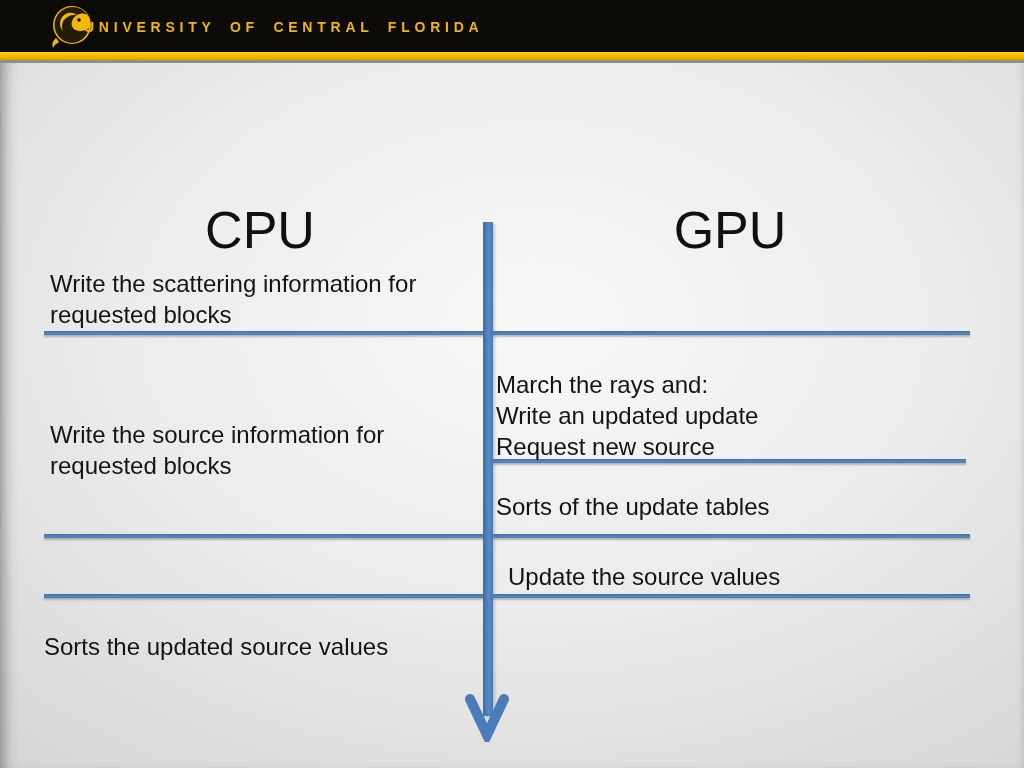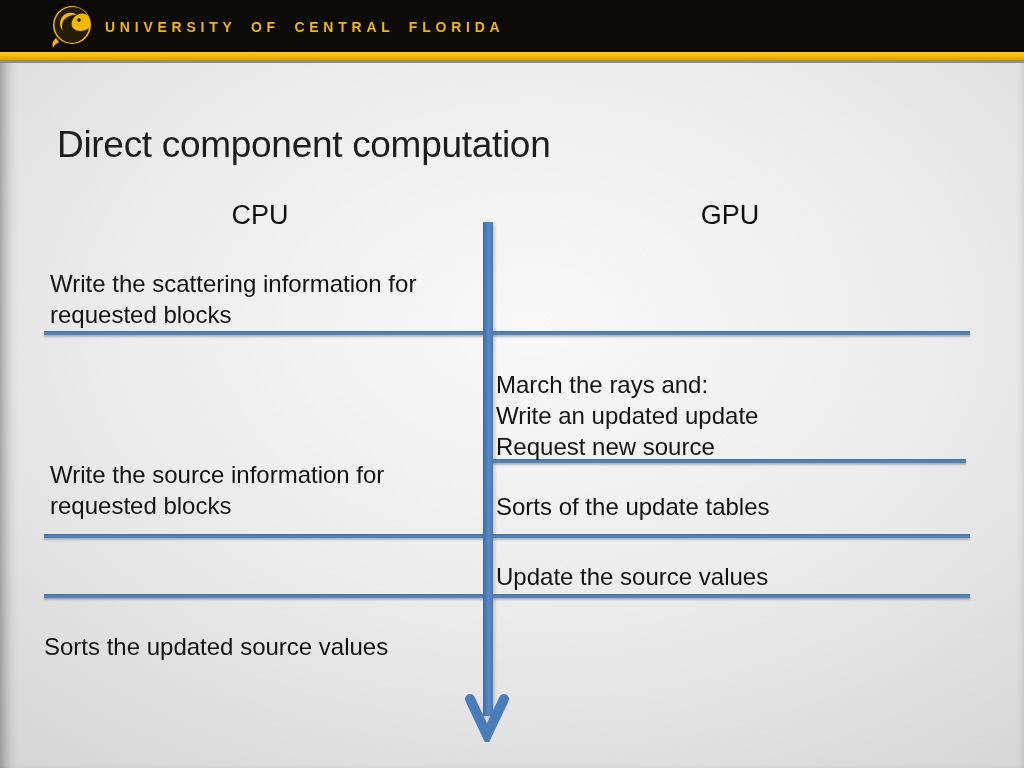--- a/index.html
+++ b/index.html
@@ -10,54 +10,54 @@
       radial-gradient(ellipse 900px 620px at 52% 42%, #f8f8f8 0%, #ececec 45%, #dcdcdc 78%, #d2d2d2 100%);
     box-shadow:inset 14px 0 16px -12px rgba(0,0,0,0.45), inset -6px 0 10px -8px rgba(0,0,0,0.25);
   }
   
   .top-bar{position:absolute;left:0;top:0;width:1024px;height:52px;background:#0c0b07;}
   .gold-stripe{position:absolute;left:0;top:52px;width:1024px;height:8px;
     background:linear-gradient(#ffd20e,#f5b600 55%,#e09f00);}
   .edge-line{position:absolute;left:0;top:60px;width:1024px;height:3px;background:#8f8d88;}
   .logo{position:absolute;left:46px;top:2px;width:48px;height:50px;}
   .brand{
-    position:absolute;left:105px;top:19px;height:16px;line-height:16px;
+    position:absolute;left:84px;top:19px;height:16px;line-height:16px;
     color:#f2b705;font-size:14px;font-weight:bold;
     letter-spacing:0.34em;word-spacing:0.42em;white-space:nowrap;
   }
   
   .title{
     position:absolute;left:57px;top:124px;width:760px;
     font-size:37px;color:#1d1d1d;letter-spacing:-0.3px;
   }
   
   .col-header{position:absolute;top:200px;width:200px;text-align:center;
-    font-size:27px;color:#101010;}
+    font-size:52px;color:#101010;}
   .col-header.cpu{left:160px;}
   .col-header.gpu{left:630px;}
   
   .hline{position:absolute;height:4px;
     background:linear-gradient(#40709f,#5585c2 60%,#4a7ab3);
     box-shadow:0 2px 2px rgba(110,110,110,0.45);}
   .hline.l1{left:44px;top:331px;width:926px;}
   .hline.l2{left:487px;top:459px;width:479px;}
   .hline.l3{left:44px;top:534px;width:926px;}
   .hline.l4{left:44px;top:594px;width:926px;}
   .vshaft{position:absolute;left:483px;top:222px;width:10px;height:494px;
     background:linear-gradient(90deg,#3e6ca2,#5888c6 55%,#4a7ab3);
     box-shadow:2px 2px 3px rgba(120,120,120,0.35);}
   .arrowhead{position:absolute;left:460px;top:690px;width:54px;height:52px;}
   
   .step{position:absolute;text-align:left;font-size:24px;line-height:31px;color:#141414;}
   .step.cpu1{left:50px; top:268px;width:432px;}
-  .step.cpu2{left:50px; top:419px;width:432px;margin-top:40px;}
+  .step.cpu2{left:50px; top:419px;width:432px;}
   .step.cpu3{left:44px; top:631px;width:424px;}
   .step.gpu1{left:496px;top:357px;width:468px;margin-top:12px;}
   .step.gpu2{left:496px;top:491px;width:472px;}
-  .step.gpu3{left:496px;top:561px;width:472px;}
+  .step.gpu3{left:508px;top:561px;width:472px;}
 </style>
 </head>
 <body>
 
 <div class="stage">
 
   <div class="top-bar"></div>
   <div class="gold-stripe"></div>
   <div class="edge-line"></div>
 
@@ -66,21 +66,20 @@
     <path d="M26 5 A18 18 0 0 0 8.5 23 A18 18 0 0 0 26 41 A18 18 0 0 0 43 26
              C38 30 30 30 27 26 C24 22 26 16 31 13 C35 10.5 40 11 42 14
              A18 18 0 0 0 26 5 Z" fill="#0c0b07" opacity="0.9"></path>
     <path d="M31 13 C27 10 21 10 17 14 C13 18 13 25 17 29 C15 24 16 19 20 16
              C24 13 28 12.5 31 13 Z" fill="#f5b800"></path>
     <circle cx="33" cy="18" r="1.8" fill="#0c0b07"></circle>
     <path d="M10 36 Q5 40 7 46 Q9 42 13 40 Z" fill="#f5b800"></path>
   </svg>
   <div class="brand">UNIVERSITY OF CENTRAL FLORIDA</div>
 
-  <div class="title">Direct component computation</div>
 
   <div class="col-header cpu">CPU</div>
   <div class="col-header gpu">GPU</div>
 
   <div class="hline l1"></div>
   <div class="hline l2"></div>
   <div class="hline l3"></div>
   <div class="hline l4"></div>
 
   <div class="vshaft"></div>

